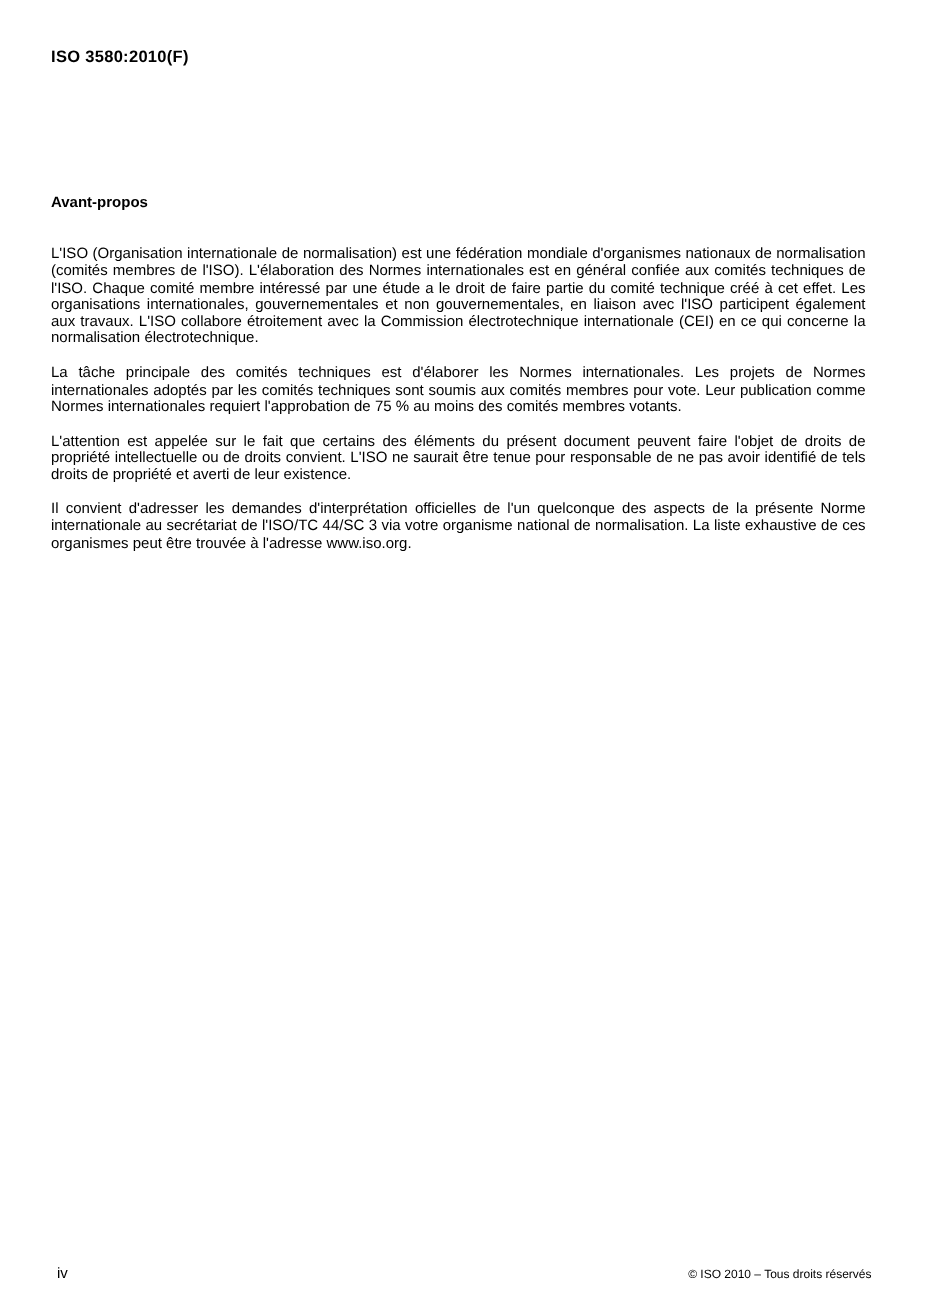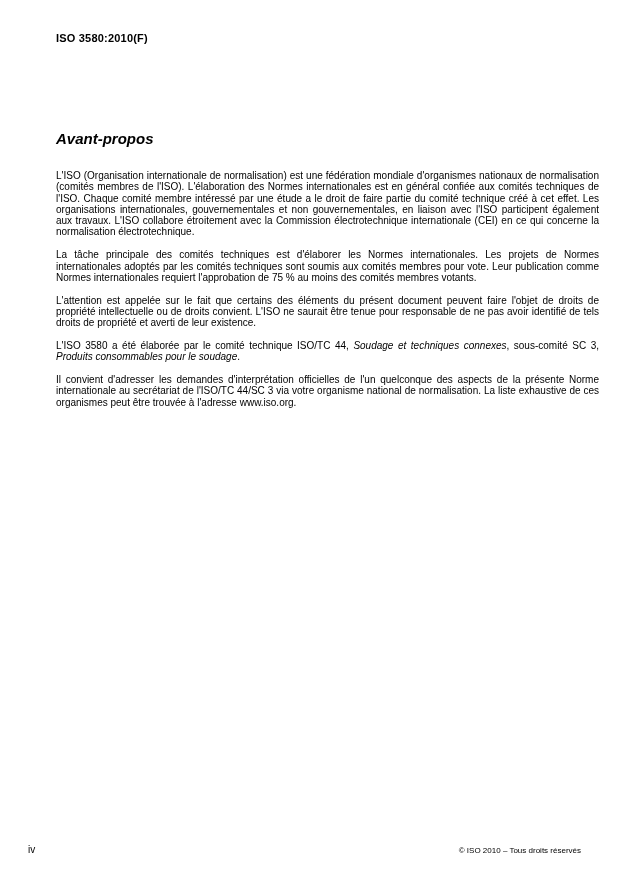--- a/index.html
+++ b/index.html
@@ -8,53 +8,52 @@
     width: 619px;
     height: 877px;
     position: relative;
     overflow: hidden;
     font-family: "Liberation Sans", sans-serif;
     color: #000000;
   }
   .page {
     position: absolute;
     inset: 0;
-    padding: 32px 56px;
+    padding: 32px 34px;
     background: #ffffff;
   }
   .doc-ref {
     font-size: 11px;
     font-weight: bold;
     letter-spacing: 0.2px;
   }
   .title {
-    font-size: 15px;
+    font-size: 10px;
     font-weight: bold;
     margin-top: 86px;
-    font-style: italic;
   }
   .content {
     margin-top: 23px;
     width: 543px;
   }
   .para {
     font-size: 10px;
     line-height: 11.3px;
     text-align: justify;
     margin-bottom: 11.5px;
   }
   .seg-normal { font-style: normal; }
   .seg-italic { font-style: italic; }
   .seg-link {
     color: #000000;
     cursor: pointer;
   }
   .footer {
     position: absolute;
-    left: 28px;
+    left: 38px;
     right: 38px;
     bottom: 22px;
     display: flex;
     justify-content: space-between;
     align-items: baseline;
     text-align: right;
   }
   .page-number { font-size: 10px; }
   .copyright { font-size: 8px; margin-left: 40px; }
 </style>
@@ -64,21 +63,20 @@
 <div class="page">
 
   <div class="doc-ref">ISO 3580:2010(F)</div>
 
   <h1 class="title">Avant-propos</h1>
 
   <div class="content" id="paragraphs">
       <p class="para"><span class="seg-normal">L'ISO (Organisation internationale de normalisation) est une fédération mondiale d'organismes nationaux de normalisation (comités membres de l'ISO). L'élaboration des Normes internationales est en général confiée aux comités techniques de l'ISO. Chaque comité membre intéressé par une étude a le droit de faire partie du comité technique créé à cet effet. Les organisations internationales, gouvernementales et non gouvernementales, en liaison avec l'ISO participent également aux travaux. L'ISO collabore étroitement avec la Commission électrotechnique internationale (CEI) en ce qui concerne la normalisation électrotechnique.</span></p>
       <p class="para"><span class="seg-normal">La tâche principale des comités techniques est d'élaborer les Normes internationales. Les projets de Normes internationales adoptés par les comités techniques sont soumis aux comités membres pour vote. Leur publication comme Normes internationales requiert l'approbation de 75 % au moins des comités membres votants.</span></p>
       <p class="para"><span class="seg-normal">L'attention est appelée sur le fait que certains des éléments du présent document peuvent faire l'objet de droits de propriété intellectuelle ou de droits convient. L'ISO ne saurait être tenue pour responsable de ne pas avoir identifié de tels droits de propriété et averti de leur existence.</span></p>
-      <p class="para"><span class="seg-normal">L'ISO 3580 a été élaborée par le comité technique ISO/TC 44, </span><span class="seg-italic">Soudage et techniques connexes</span><span class="seg-normal">, sous-comité SC 3, </span><span class="seg-italic">Produits consommables pour le soudage</span><span class="seg-normal">.</span></p>
       <p class="para"><span class="seg-normal">Il convient d'adresser les demandes d'interprétation officielles de l'un quelconque des aspects de la présente Norme internationale au secrétariat de l'ISO/TC 44/SC 3 via votre organisme national de normalisation. La liste exhaustive de ces organismes peut être trouvée à l'adresse </span><span class="seg-link">www.iso.org</span><span class="seg-normal">.</span></p>
     </div>
 
   <div class="footer">
     <span class="page-number">iv</span>
     <span class="copyright">© ISO 2010 – Tous droits réservés</span>
   </div>
 
 </div>
 

